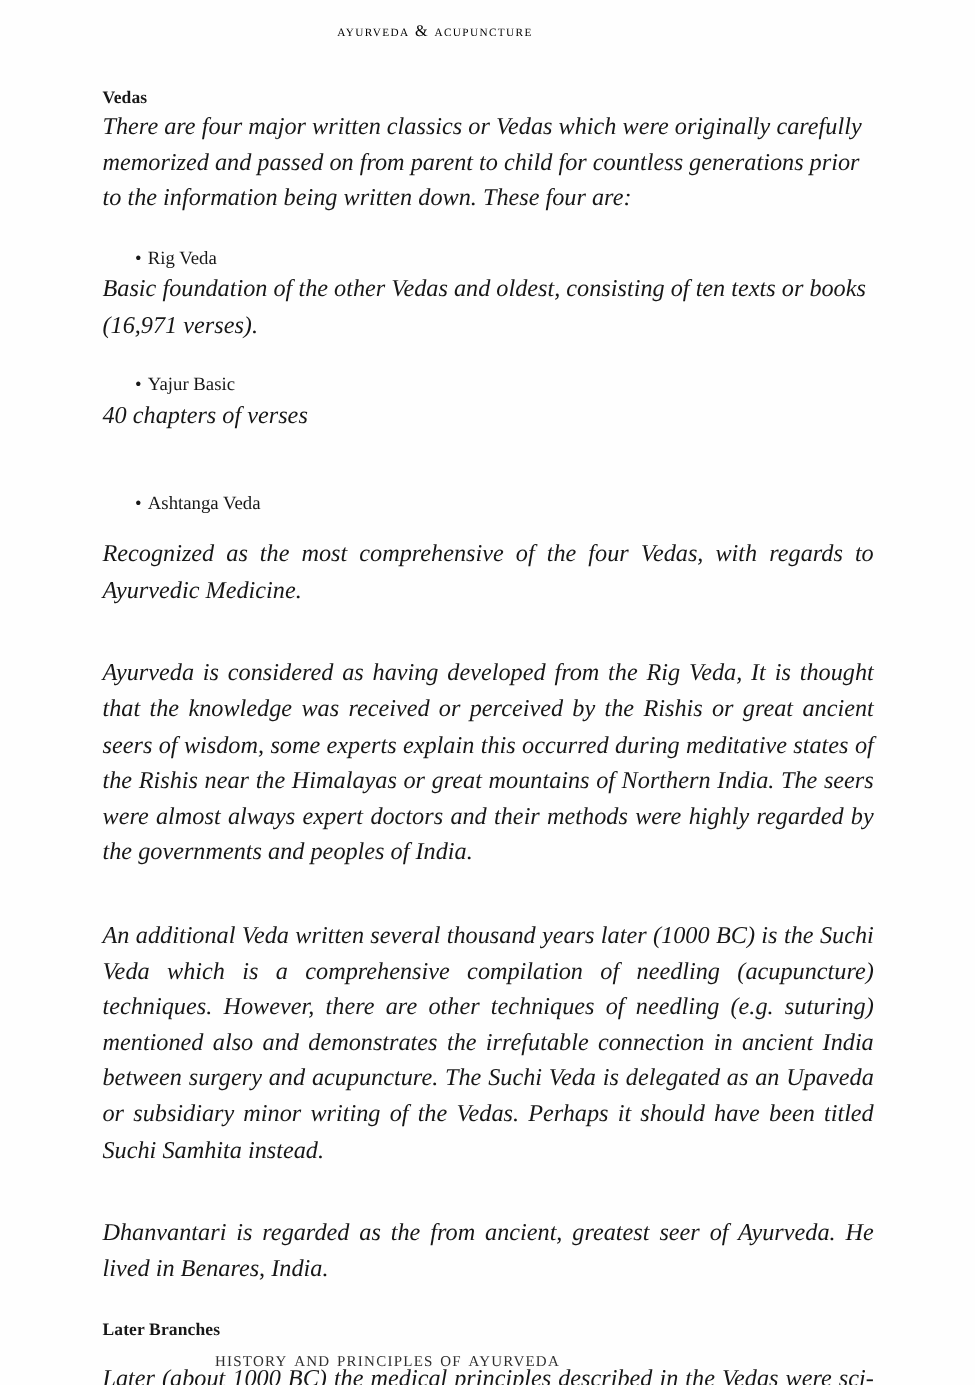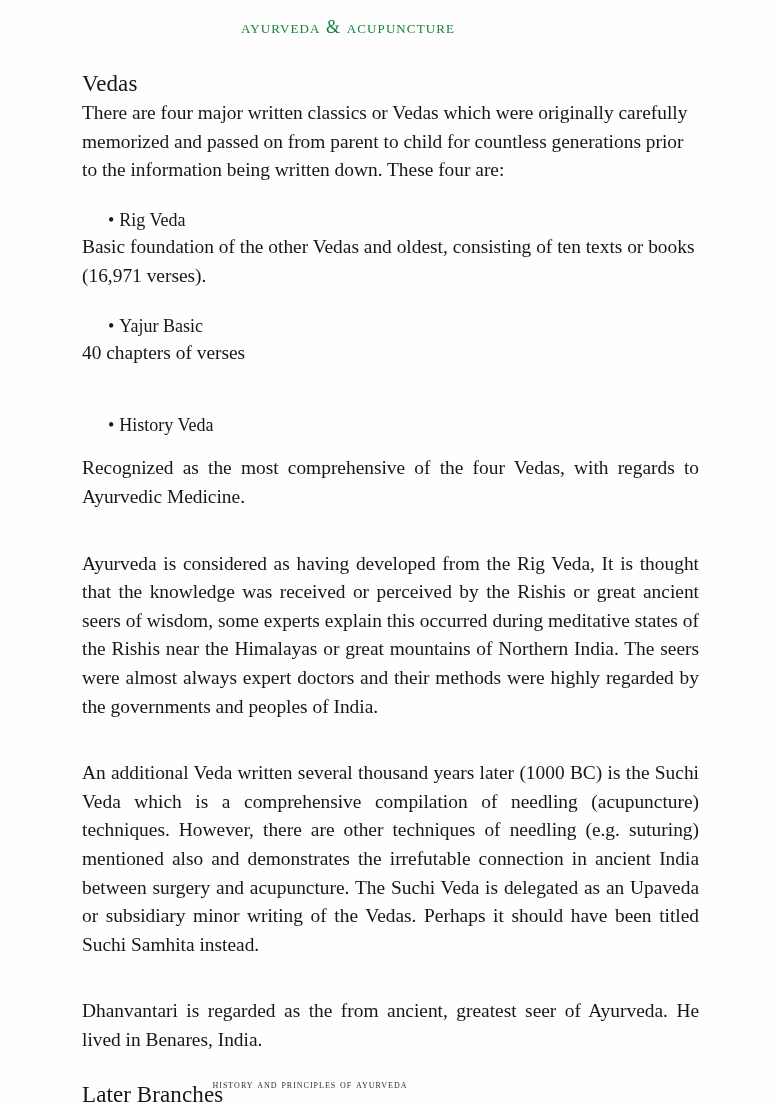--- a/index.html
+++ b/index.html
@@ -22,70 +22,71 @@
     background: #fefefe;
   }
 
   
   .running-head {
     position: absolute;
     top: 17px;
     left: 0;
     width: 696px;
     text-align: center;
-    font-size: 18px;
+    font-size: 13px;
     letter-spacing: 1.1px;
-    color: #15803d;
+    color: #000000;
     font-variant: small-caps;
     text-transform: lowercase;
   }
 
   .running-foot {
     position: absolute;
     top: 1078px;
     left: 0;
     width: 620px;
     text-align: center;
-    font-size: 11px;
+    font-size: 17px;
     letter-spacing: 1.0px;
     color: #2f2f2f;
     font-variant: small-caps;
     text-transform: lowercase;
   }
 
   
   .column {
     position: absolute;
     left: 82px;
     top: 70px;
     width: 617px;
   }
 
   h2.section-heading {
-    font-size: 23px;
-    font-weight: normal;
+    font-size: 14px;
+    font-weight: bold;
     margin: 0 0 1px 0;
     letter-spacing: 0.1px;
     line-height: 1.22;
   }
 
   p.body-text {
     font-size: 19.4px;
     line-height: 1.475;
     margin: 0;
     text-align: left;
+    font-style: italic;
   }
   p.body-text.justified {
     text-align: justify;
     text-justify: inter-word;
     margin-top: 16px;
   }
 
   .bullet-line {
-    font-size: 18px;
+    font-size: 15px;
     line-height: 1.475;
     margin: 0;
     padding-left: 26px;
     text-align: left;
   }
   .bullet-dot {
     display: inline-block;
     margin-right: 5px;
   }
   .gap-md { height: 22px; }
@@ -119,21 +120,21 @@
       <p class="bullet-line"><span class="bullet-dot">•</span><span>Yajur Basic</span></p>
       <p class="body-text">40 chapters of verses</p>
     </div>
 
     <div class="gap-md"></div>
 
 
     <div class="gap-md"></div>
 
     <div class="veda-block">
-      <p class="bullet-line"><span class="bullet-dot">•</span><span>History Veda</span></p>
+      <p class="bullet-line"><span class="bullet-dot">•</span><span>Ashtanga Veda</span></p>
       <p class="body-text justified">Recognized as the most comprehensive of the four Vedas, with regards to Ayurvedic Medicine.</p>
     </div>
 
     <div class="gap-md"></div>
 
     <p class="body-text justified">Ayurveda is considered as having developed from the Rig Veda, It is thought that the knowledge was received or perceived by the Rishis or great ancient seers of wisdom, some experts explain this occurred during meditative states of the Rishis near the Himalayas or great mountains of Northern India. The seers were almost always expert doctors and their methods were highly regarded by the governments and peoples of India.</p>
 
     <div class="gap-md"></div>
 
     <p class="body-text justified">An additional Veda written several thousand years later (1000 BC) is the Suchi Veda which is a comprehensive compilation of needling (acupuncture) techniques. However, there are other techniques of needling (e.g. suturing) mentioned also and demonstrates the irrefutable connection in ancient India between surgery and acupuncture. The Suchi Veda is delegated as an Upaveda or subsidiary minor writing of the Vedas. Perhaps it should have been titled Suchi Samhita instead.</p>

